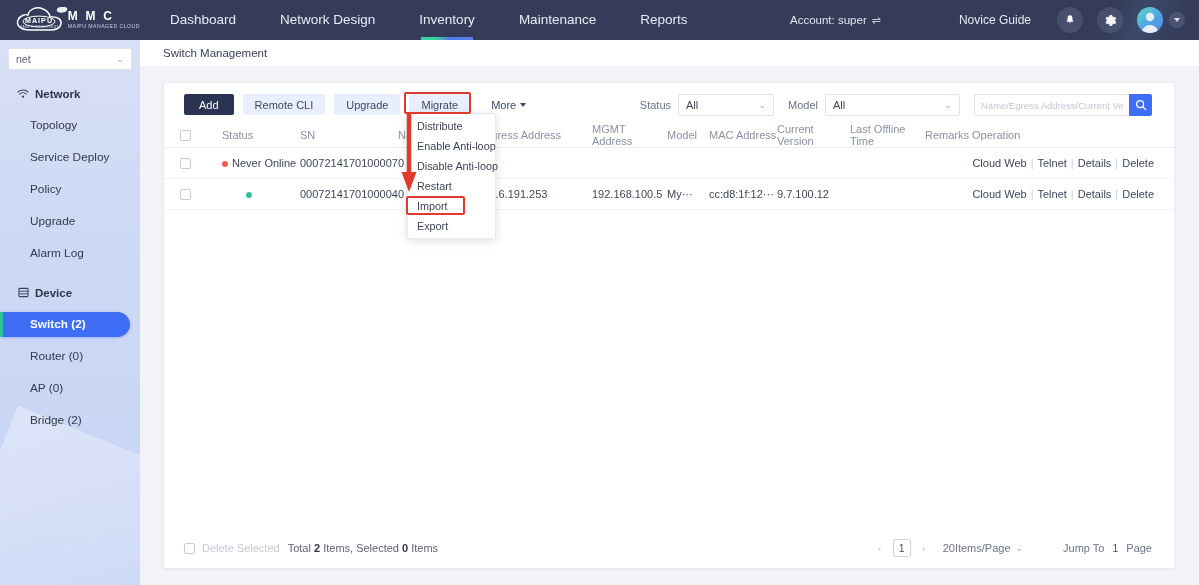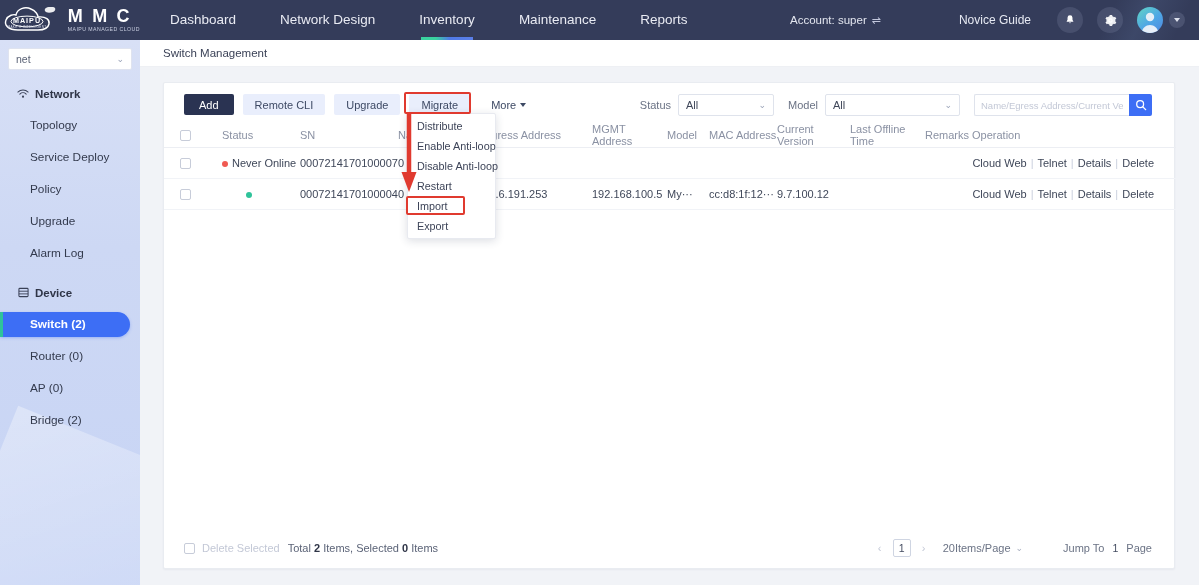--- a/index.html
+++ b/index.html
@@ -16,26 +16,26 @@
     position: absolute; top: 0; left: 0; width: 1199px; height: 40px;
     background: #343c5a;
     display: flex; align-items: center;
     z-index: 40;
   }
   .topbar::after{
     content:""; position:absolute; right:0; top:0; width:150px; height:40px;
     background: linear-gradient(115deg, rgba(255,255,255,0) 40%, rgba(120,150,200,.13) 60%, rgba(255,255,255,0) 85%);
     pointer-events:none;
   }
-  .brand { width: 140px; height: 24px; display:flex; align-items:center; padding-left:0; position:relative;justify-content:space-between;}
+  .brand { width: 140px; height: 24px; display:flex; align-items:center; padding-left:12px; position:relative;justify-content:space-between;}
   .cloud-logo { position: relative; width: 72px; height: 32px; }
   .cloud-logo svg { position:absolute; left:0; top:0; }
   .logo-txt { margin-left: 4px; line-height:1; }
   .logo-mmc {
-    color:#fff; font-size:18px; font-weight:bold; letter-spacing:2.2px;
+    color:#fff; font-size:12px; font-weight:bold; letter-spacing:2.2px;
   }
   .logo-sub {
     color:#c9cee0; font-size:5.2px; letter-spacing:.45px; margin-top:2px; white-space:nowrap;
   }
 
   .mainnav { display:flex; align-items:center; height:40px; margin-left:8px; }
   .navitem {
     position: relative; color:#e9ebf3; font-size:13.5px;
     padding: 0 22px; height:40px; line-height:40px; cursor:pointer; white-space:nowrap;
   }

